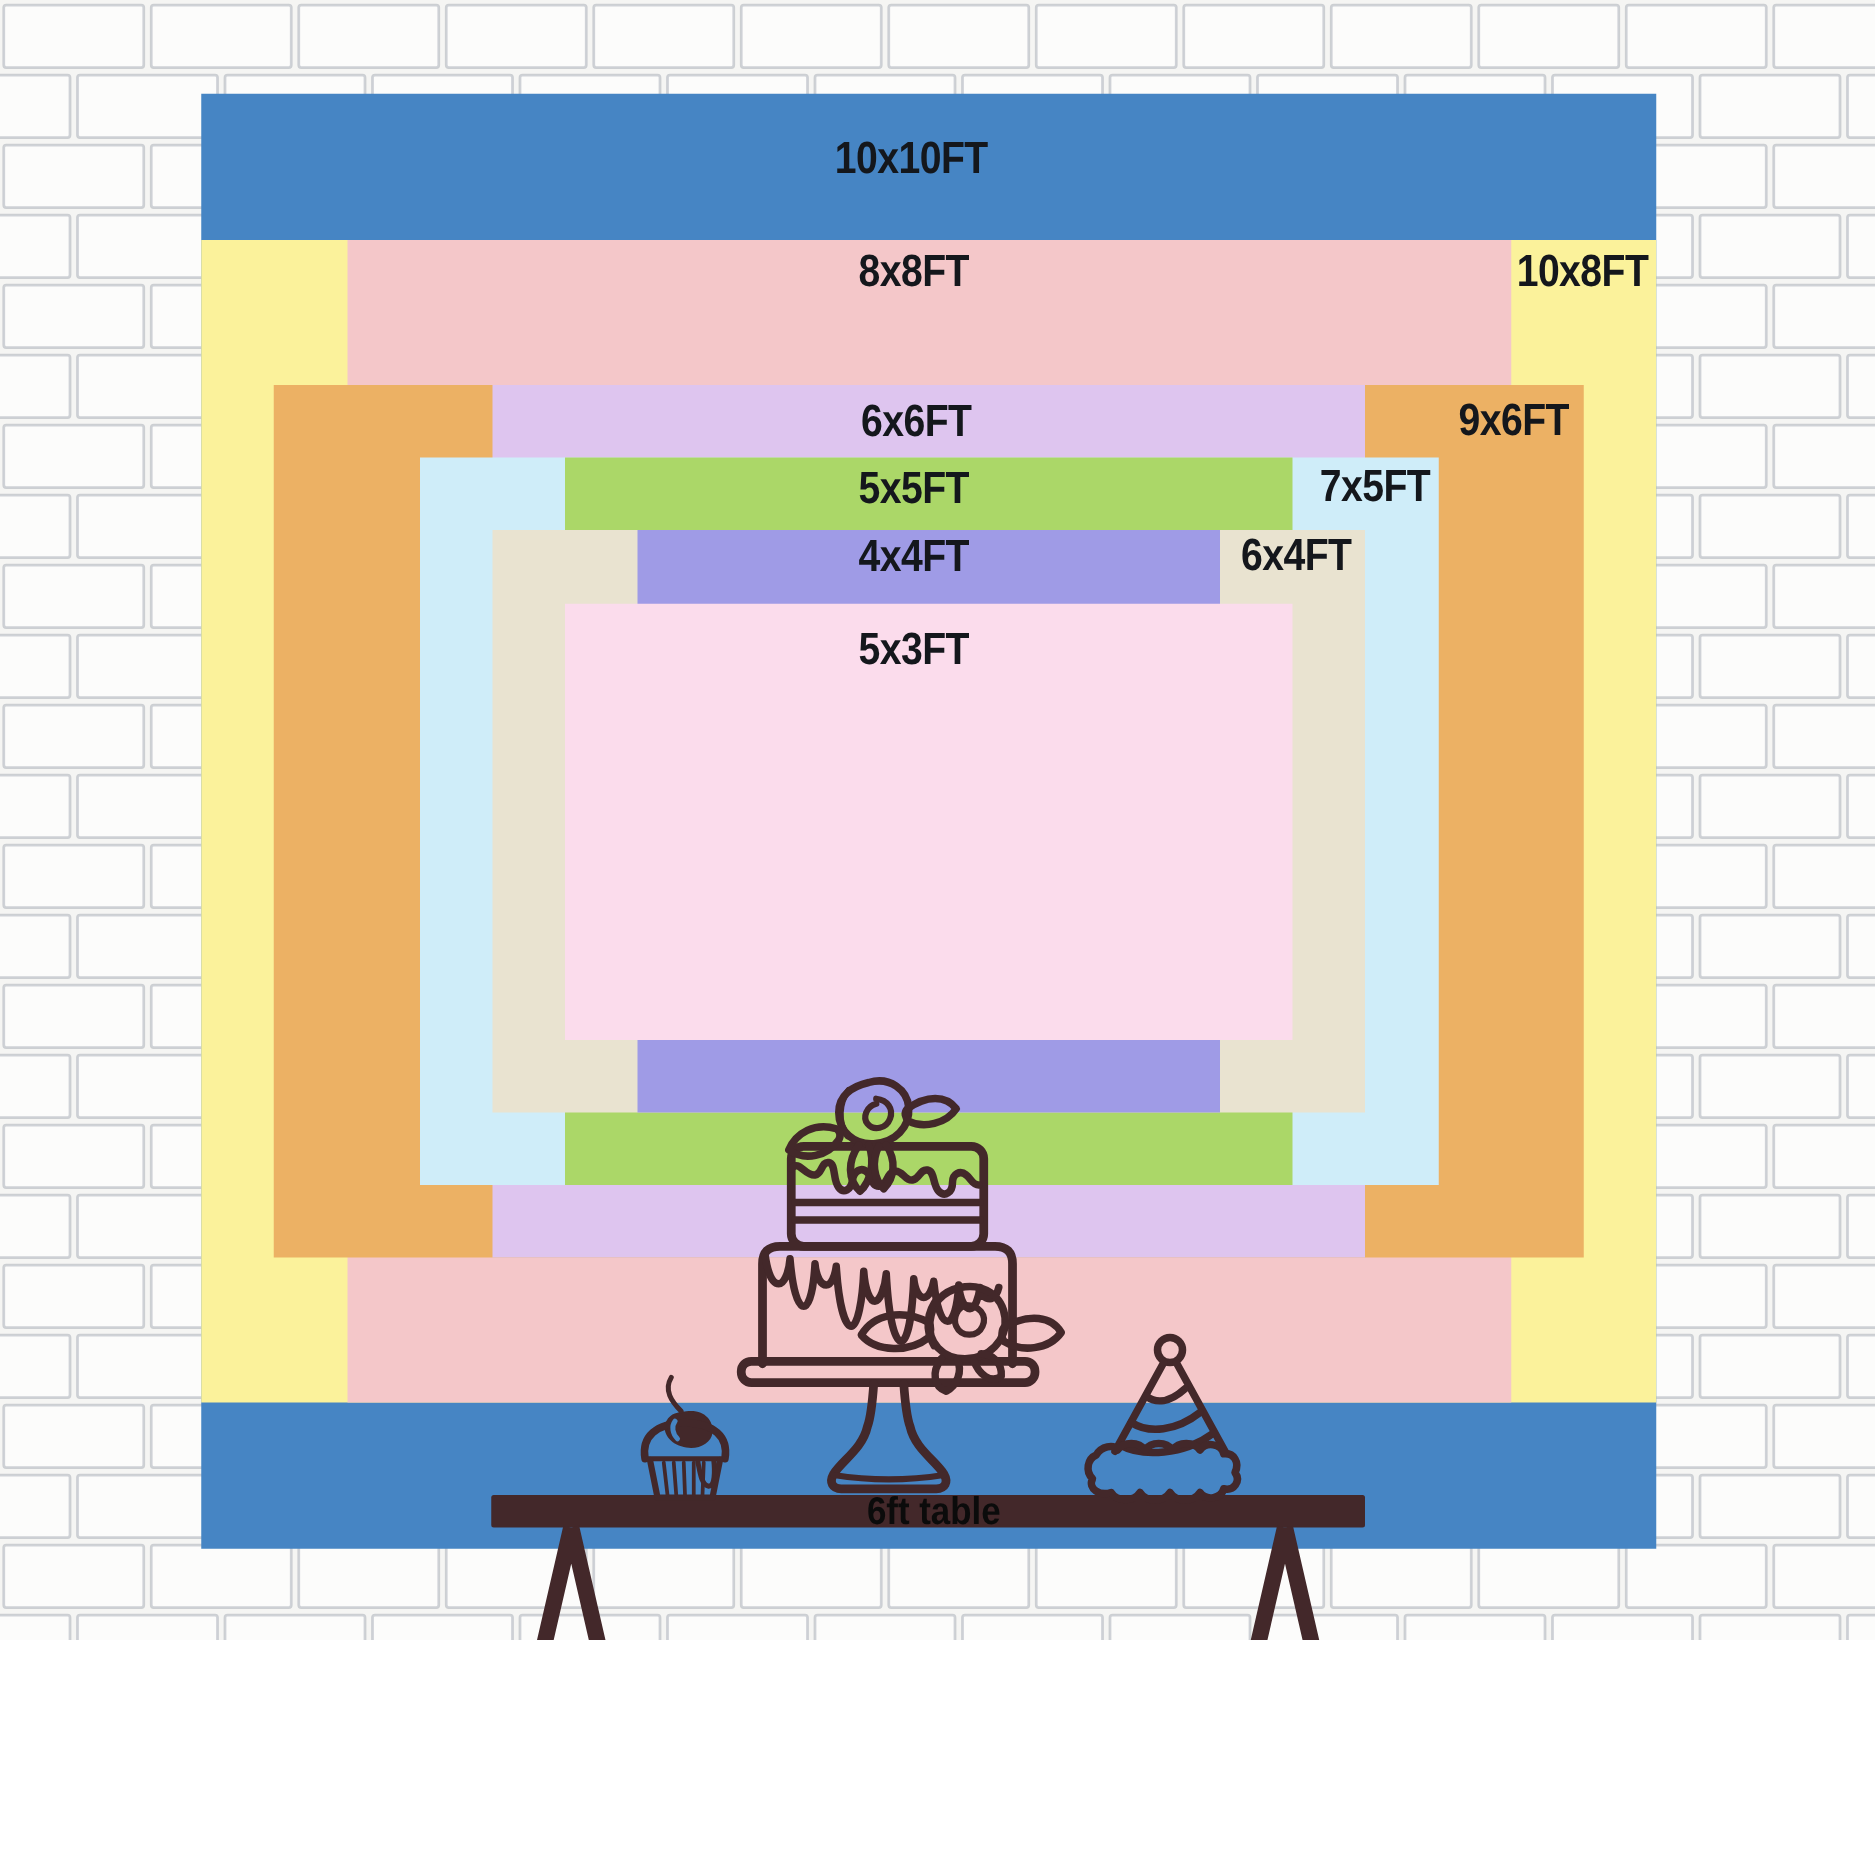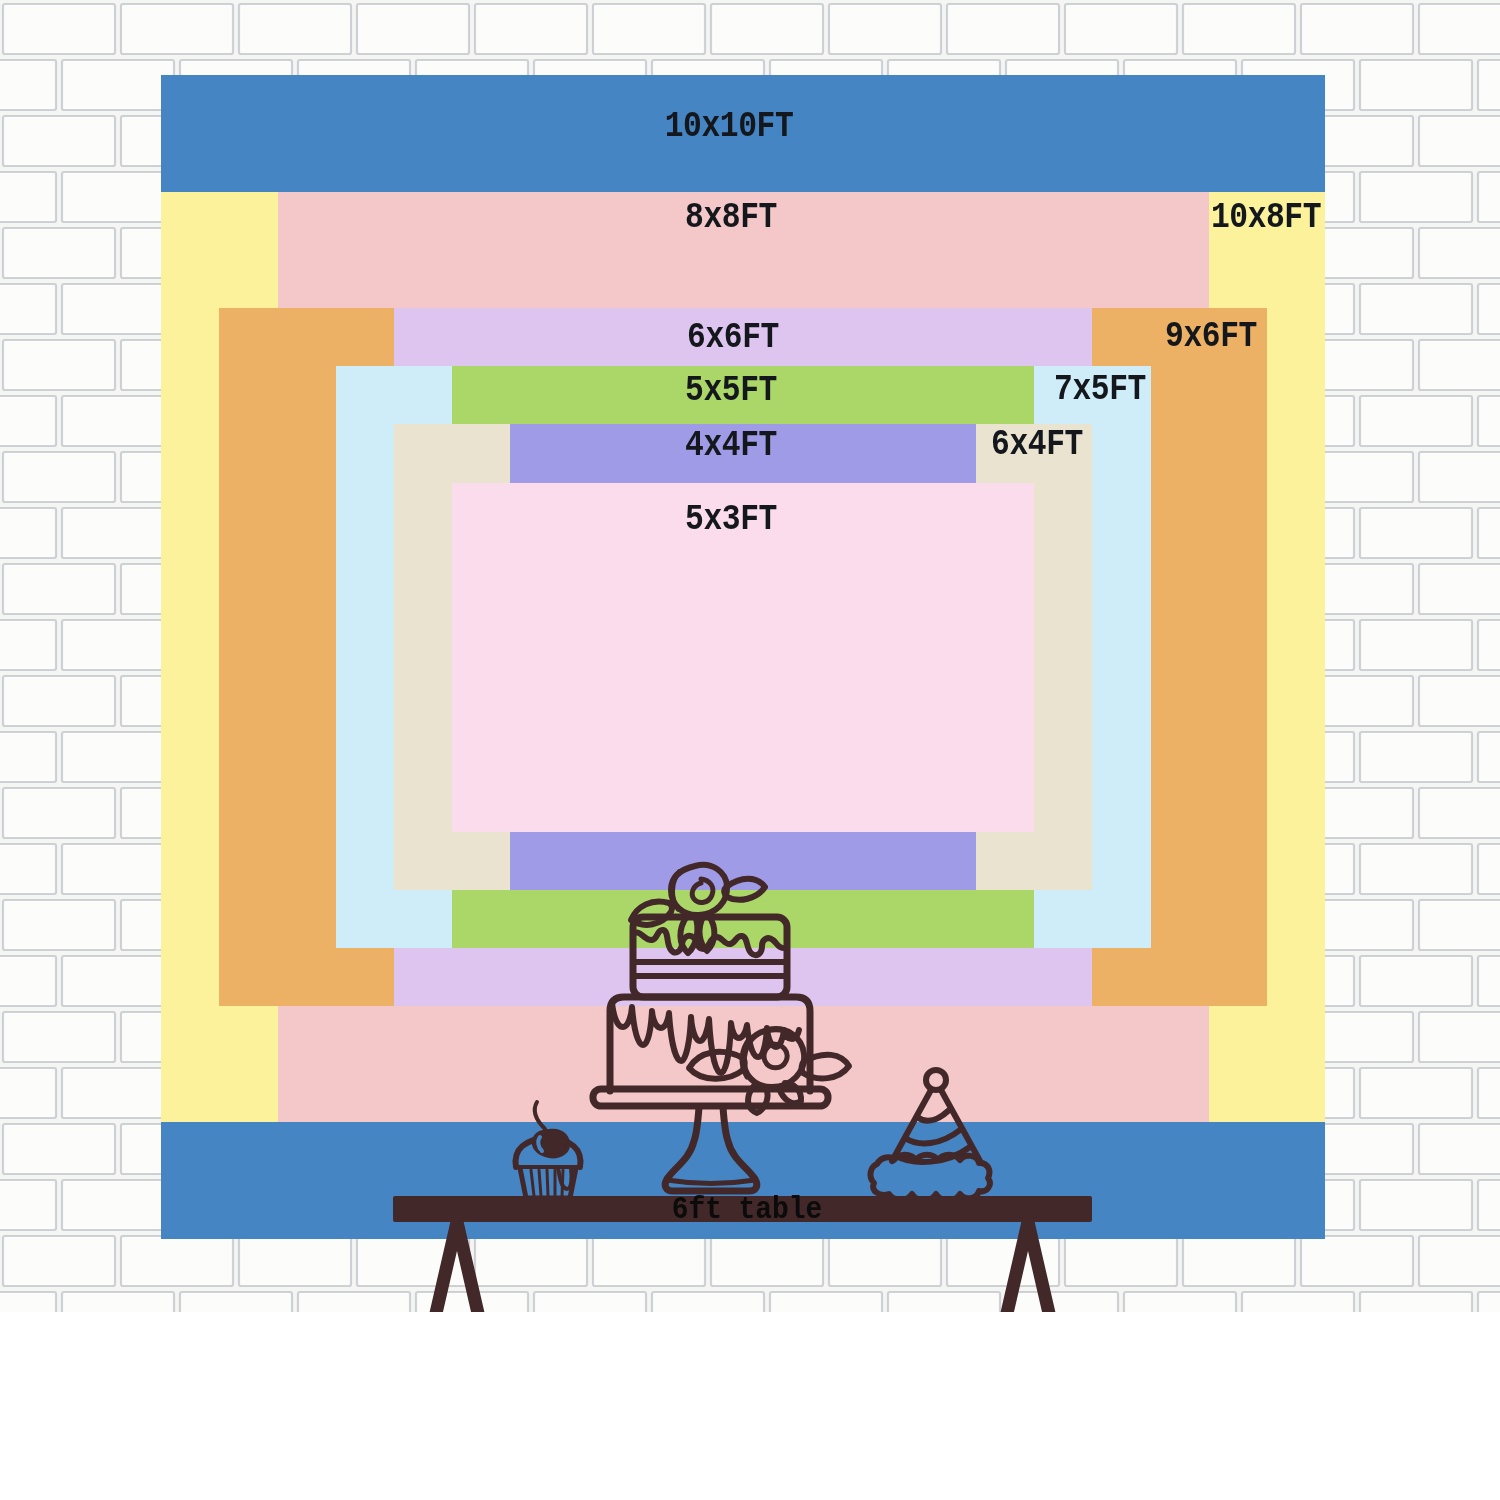--- a/index.html
+++ b/index.html
@@ -1,17 +1,17 @@
 <!DOCTYPE html>
 <html><head>
 <meta charset="utf-8">
 <style>
   html,body{margin:0;padding:0;background:#ffffff;}
   .stage{position:relative;width:1500px;height:1312px;overflow:hidden;
-         font-family:Liberation Mono, monospace;}
+         font-family:Liberation Sans, sans-serif;}
   .brick-bg{position:absolute;left:0;top:0;z-index:0;}
   .rect{position:absolute;z-index:1;}
   
   .r-10x10{left:161px;top:75px;width:1164px;height:1164px;}
   .r-10x8 {left:161px;top:192px;width:1164px;height:930px;}
   .r-8x8  {left:278px;top:192px;width:931px;height:930px;}
   .r-9x6  {left:219px;top:308px;width:1048px;height:698px;}
   .r-6x6  {left:394px;top:308px;width:698px;height:698px;}
   .r-7x5  {left:336px;top:366px;width:815px;height:582px;}
   .r-5x5  {left:452px;top:366px;width:582px;height:582px;}

